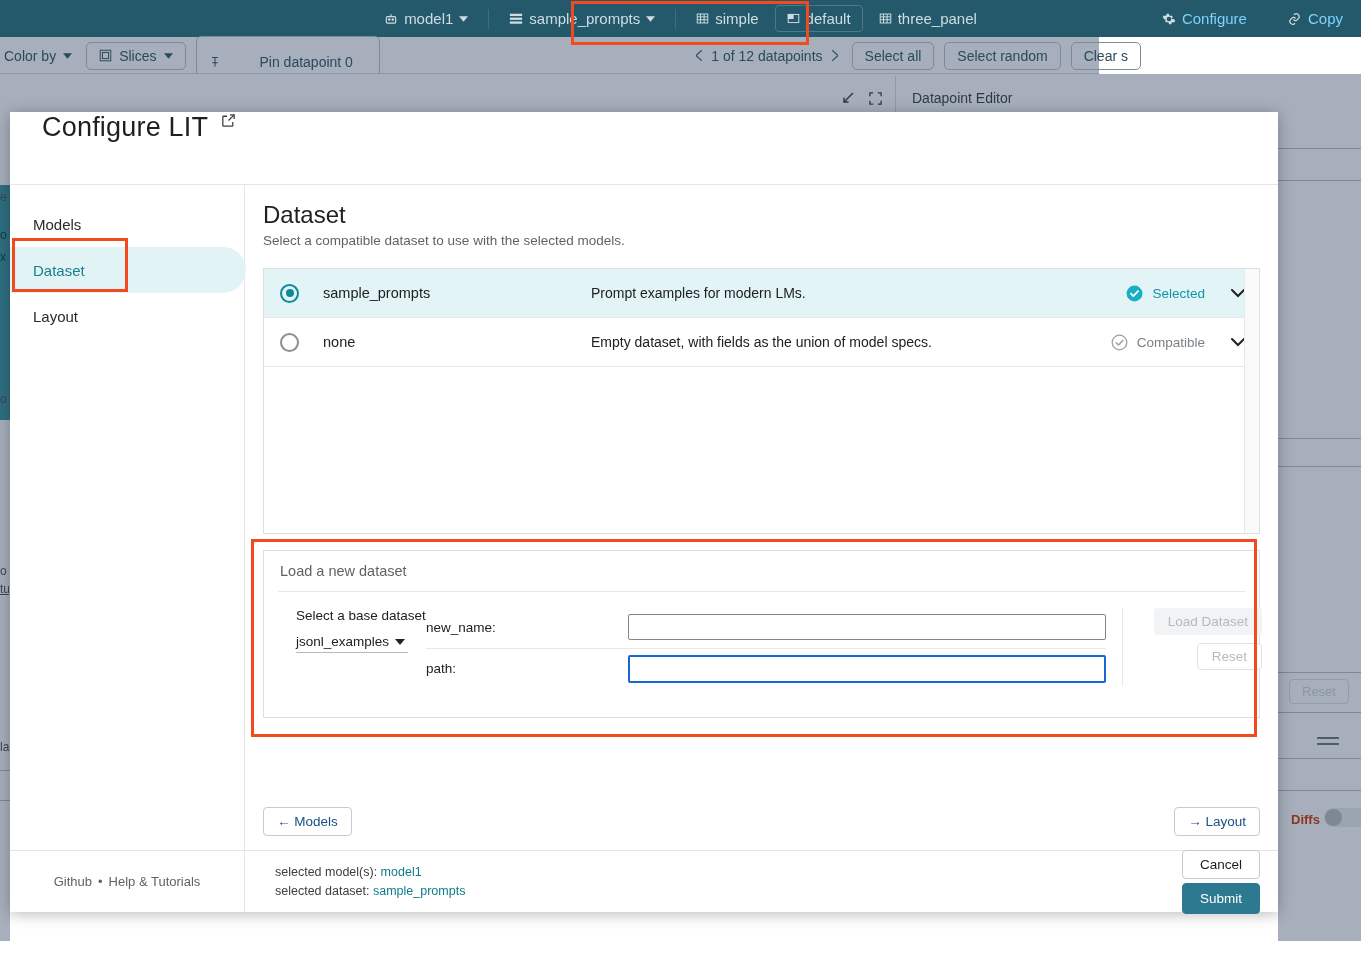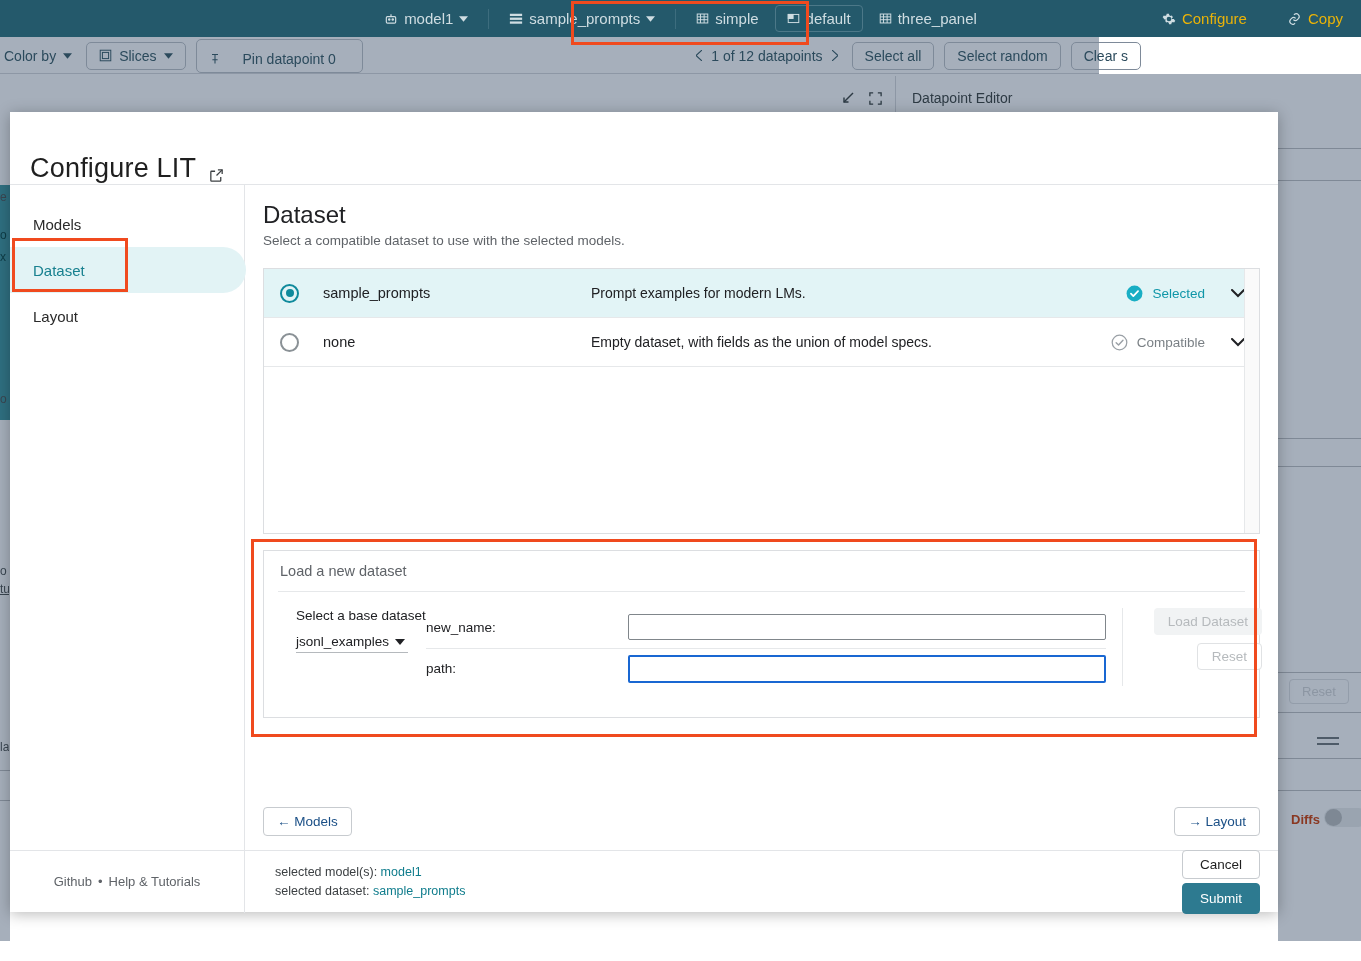--- a/index.html
+++ b/index.html
@@ -26,21 +26,21 @@
     display: flex; align-items: center; gap: 6px;
     color: #cfdde2; font-size: 15px;
     padding: 4px 11px; border-radius: 4px;
     border: 1px solid transparent;
     white-space: nowrap;
   }
   .tb-chip.boxed { border: 1px solid #4c7888; }
   .tb-sep { width: 1px; height: 20px; background: #3d6d7e; margin: 0 8px; }
   .tb-right { position: absolute; right: 6px; top: 0; height: 37px;
               display: flex; align-items: center; gap: 16px; }
-  .tb-right .tb-chip { color: #eab308; }
+  .tb-right .tb-chip { color: #7dd3fc; }
 
   .layout-group { display: flex; align-items: center; gap: 4px; }
 
   
   .ic { display: inline-flex; align-items: center; justify-content: center; }
 
   
   .sub-bar {
     position: absolute; left: 0; top: 37px; width: 1099px; height: 37px;
     background: #a6afbb;
@@ -97,22 +97,22 @@
   .bg-txt { position: absolute; font-size: 12px; color: #3a4651; white-space: nowrap; overflow: hidden; }
 
   
   .modal {
     position: absolute; left: 10px; top: 112px; width: 1268px; height: 800px;
     background: #fff;
     box-shadow: 0 2px 14px rgba(0,0,0,.28);
     display: flex; flex-direction: column;
   }
   .modal-head {
-    height: 72px; display: flex; align-items: flex-end;
-    padding: 0 20px; flex: 0 0 auto;
+    height: 72px; display: flex; align-items: flex-start;
+    padding: 0 32px; flex: 0 0 auto;
   }
   .modal-title {
     font-size: 27px; color: #1f1f1f; font-weight: 400; letter-spacing: .2px;
   }
   .open-ext { margin-left: 12px; color: #3c4043; display: inline-flex; }
 
   .modal-body { flex: 1 1 auto; display: flex; min-height: 0; border-top: 1px solid #e3e5e8; }
 
   .side-nav { width: 235px; flex: 0 0 235px; border-right: 1px solid #e3e5e8;
               padding-top: 16px; position: relative; }
@@ -373,21 +373,21 @@
               <rect x="4.2" y="4.2" width="7.6" height="7.6"></rect>
           </svg>
         </span>
         <span>Slices</span>
         <span class="ic">
           <svg width="9" height="6" viewBox="0 0 10 6">
               <path d="M0 0l5 6 5-6z" fill="#2b4a5c"></path>
             </svg>
         </span>
       </div>
-      <div class="pill" style="padding:11px 26px 5px 12px; gap:22px;align-items:center;">
+      <div class="pill" style="padding:17px 26px 5px 12px; gap:39px;align-items:center;">
         <span class="ic">
           <svg width="12" height="14" viewBox="0 0 16 16" stroke="#2b4a5c" fill="none" stroke-width="1.4">
             <path d="M4 2h8M8 2v7M4.5 9h7M8 9v5"></path>
           </svg>
         </span>
         <span>Pin datapoint 0</span>
       </div>
     </div>
     <div class="sb-right">
       <div class="plain" style="gap:9px;text-align:right;">

